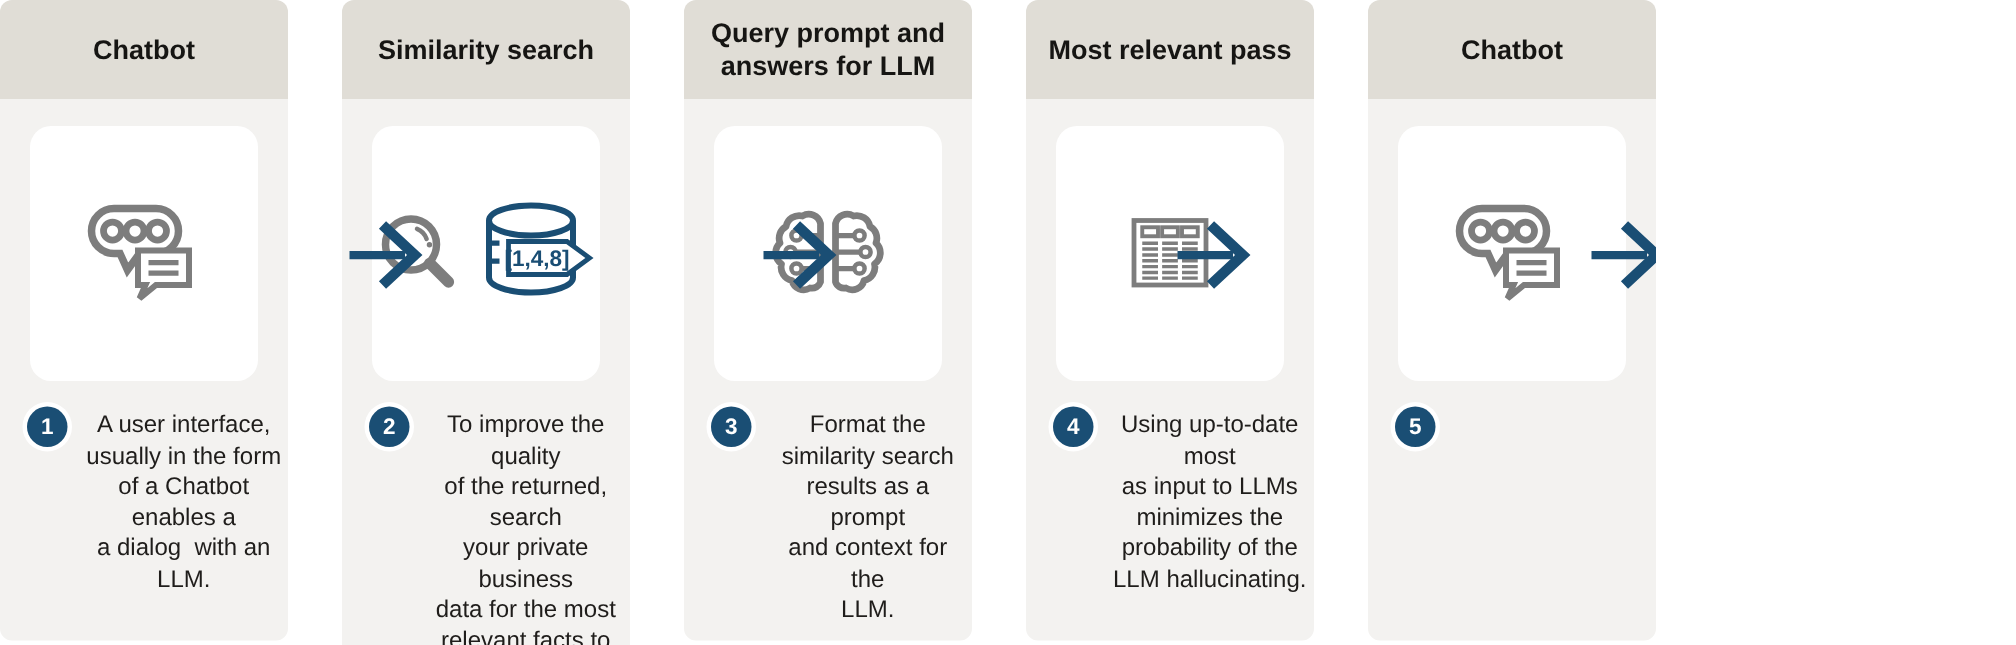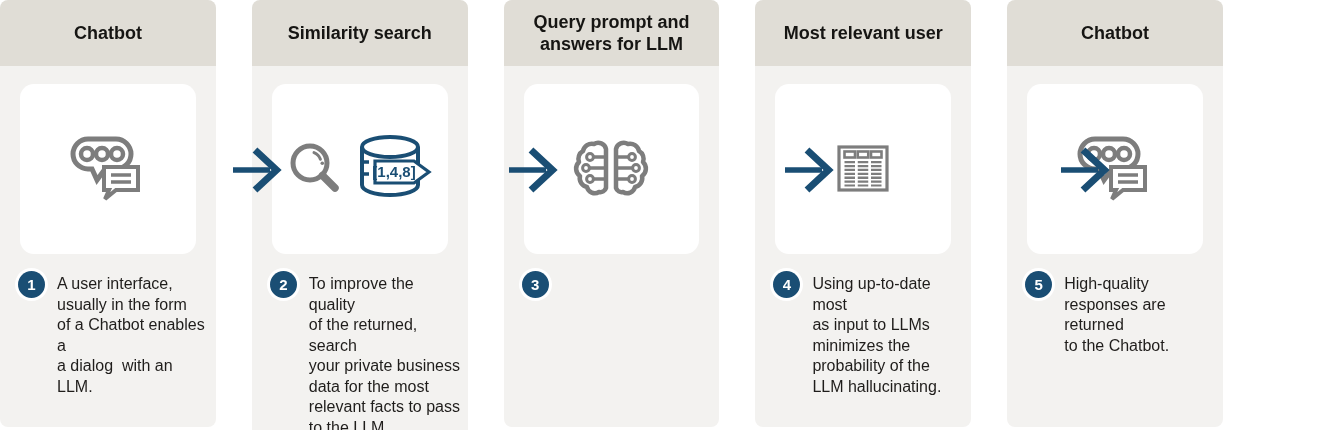--- a/index.html
+++ b/index.html
@@ -1,18 +1,18 @@
 <!DOCTYPE html>
 <html style="--accent: #1a4e74; --icon_gray: #7d7d7d; --header_bg: #e0ddd6; --panel_bg: #f3f2f0;"><head>
 <meta charset="utf-8">
 <style>
   html,body{margin:0;padding:0;background:#ffffff;}
   .canvas{
     position:relative;
-    width:1223px;height:430px;
+    width:1104px;height:430px;
     background:#ffffff;
     font-family:"Liberation Sans",sans-serif;
     overflow:hidden;
   }
   .columns{display:flex;gap:36px;height:427px;}
   .column{width:240px;display:flex;flex-direction:column;}
   .col-header{
     height:66px;flex:0 0 66px;
     background:var(--header_bg,#e0ddd6);
     border-radius:8px 8px 0 0;
@@ -38,21 +38,21 @@
   .badge{
     width:27px;height:27px;flex:0 0 27px;border-radius:50%;
     margin-top:-3px;
     background:var(--accent,#1a4e74);color:#ffffff;
     font-weight:bold;font-size:15px;
     display:flex;align-items:center;justify-content:center;
     box-shadow:0 0 0 3px #ffffff;
   }
   .desc{
     margin:0;font-size:16px;line-height:20.5px;
-    color:#1f1d1b;white-space:pre-wrap;
+    color:#1f1d1b;white-space:pre-wrap;text-align:center;
   }
   .arrow{position:absolute;top:146px;color:var(--accent,#1a4e74);}
   .icon-gray{color:var(--icon_gray,#7d7d7d);}
   .icon-blue{color:var(--accent,#1a4e74);}
   .tag-text{font-family:"Liberation Sans",sans-serif;font-weight:bold;}
 </style>
 </head>
 <body>
 
 <div class="canvas">
@@ -124,26 +124,31 @@
             <circle cx="13" cy="31" r="3.4" stroke-width="3"></circle>
             <circle cx="17" cy="42" r="3.4" stroke-width="3"></circle>
             <path d="M43 20 H55 M43 31 H59 M43 42 H55" stroke-width="3.5"></path>
             <circle cx="59" cy="20" r="3.4" stroke-width="3"></circle>
             <circle cx="63" cy="31" r="3.4" stroke-width="3"></circle>
             <circle cx="59" cy="42" r="3.4" stroke-width="3"></circle>
           </svg>
         </div>
         <div class="step">
           <span class="badge">3</span>
-        </div>
-      </div>
-    </section>
-
-    <section class="column">
-      <header class="col-header">Most relevant user</header>
+          <p class="desc">Format the
+similarity search
+results as a prompt
+and context for the
+LLM.</p>
+        </div>
+      </div>
+    </section>
+
+    <section class="column">
+      <header class="col-header">Most relevant pass</header>
       <div class="col-body">
         <div class="card">
           <svg class="icon-gray" width="52" height="48" viewBox="0 0 52 48" fill="none" stroke="currentColor">
             <rect x="2" y="2" width="48" height="43" stroke-width="3.2"></rect>
             <rect x="7.5" y="6.5" width="10.5" height="6" stroke-width="2.6"></rect>
             <rect x="20.75" y="6.5" width="10.5" height="6" stroke-width="2.6"></rect>
             <rect x="34" y="6.5" width="10.5" height="6" stroke-width="2.6"></rect>
             <g stroke-width="10.5" stroke-dasharray="2.3 1.6">
               <path d="M12.75 16 V41.5"></path>
               <path d="M26 16 V41.5"></path>
@@ -170,23 +175,20 @@
             <path d="M18 3 H46 A15 15 0 0 1 46 33 H35 L27 44 L22 33 H18 A15 15 0 0 1 18 3 Z" stroke-width="5"></path>
             <circle cx="17" cy="18" r="6" stroke-width="4.5"></circle>
             <circle cx="32" cy="18" r="6" stroke-width="4.5"></circle>
             <circle cx="47" cy="18" r="6" stroke-width="4.5"></circle>
             <path d="M34 31 H68 V54 H46 L35 63 L39 54 H34 Z" fill="#ffffff" stroke-width="4"></path>
             <path d="M41 39 H61 M41 46 H61" stroke-width="3.5"></path>
           </svg>
         </div>
         <div class="step">
           <span class="badge">5</span>
-          <p class="desc">High-quality
-responses are returned
-to the Chatbot.</p>
         </div>
       </div>
     </section>
   </div>
 
   <svg class="arrow" style="left:232px" width="52" height="48" viewBox="0 0 52 48" fill="none" stroke="currentColor">
     <path d="M1 24 H38" stroke-width="5.5"></path>
     <path d="M23 4 L44.5 24 L23 44" stroke-width="7"></path>
   </svg>
   <svg class="arrow" style="left:508px" width="52" height="48" viewBox="0 0 52 48" fill="none" stroke="currentColor">

